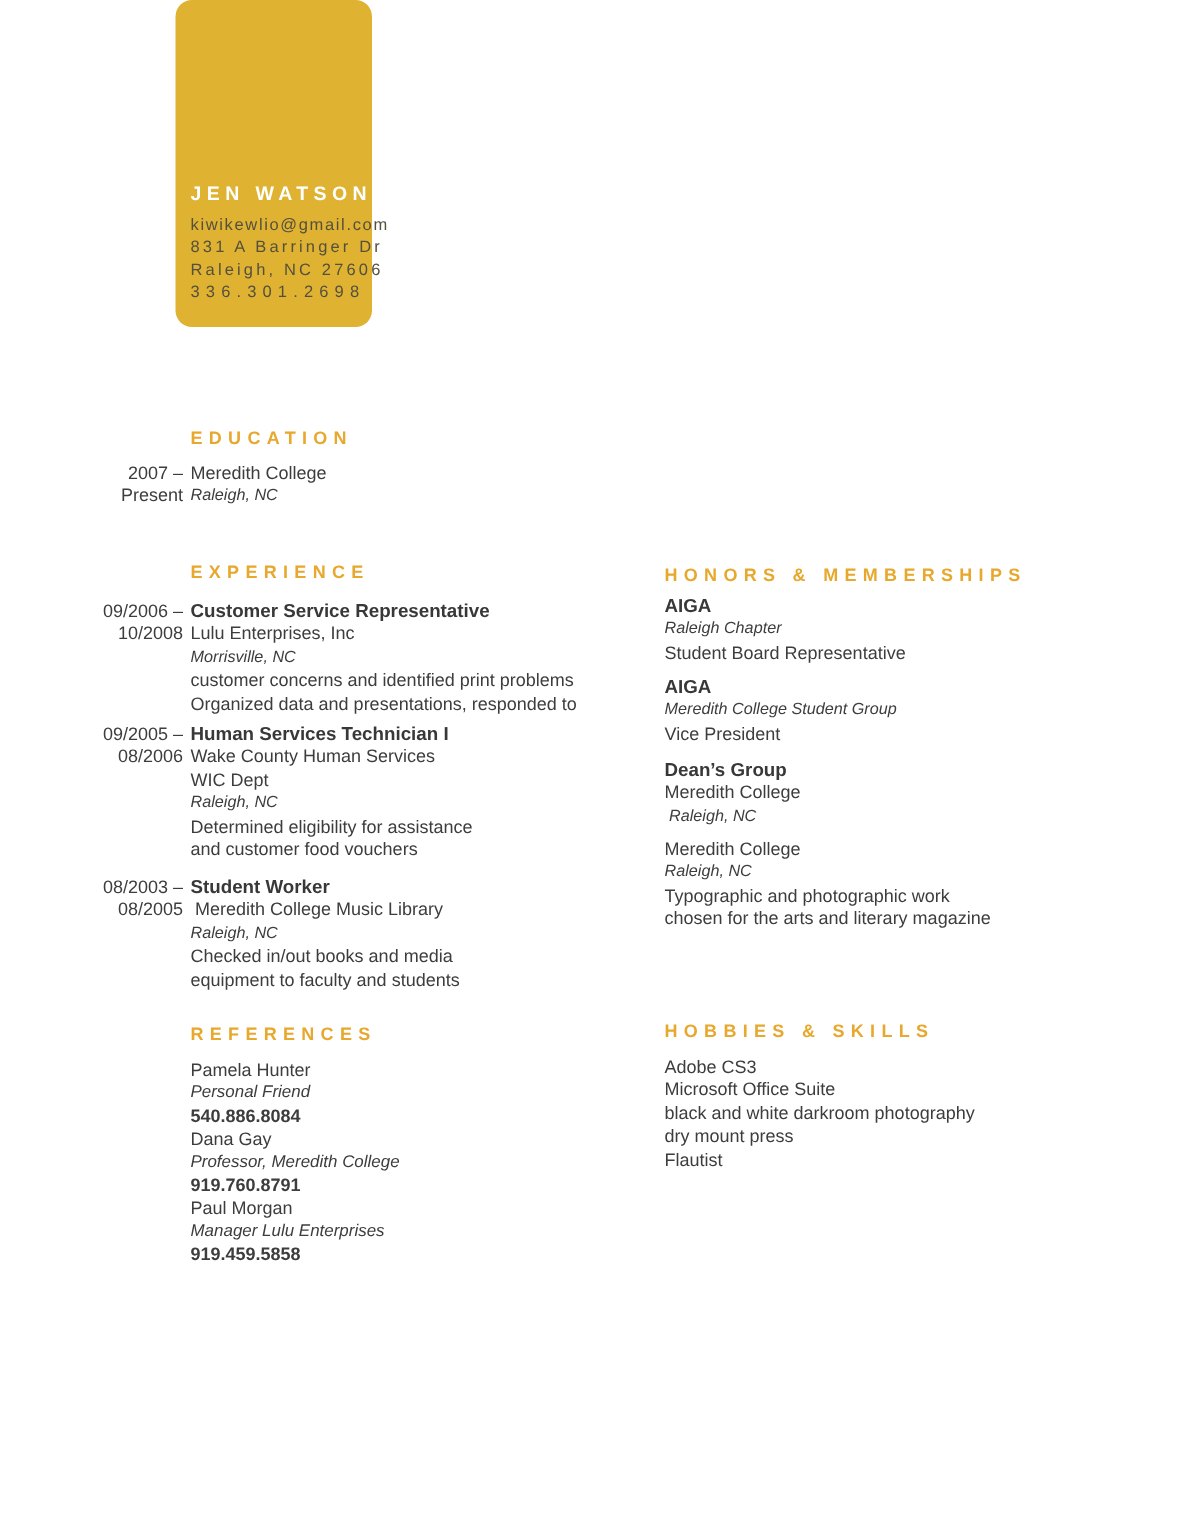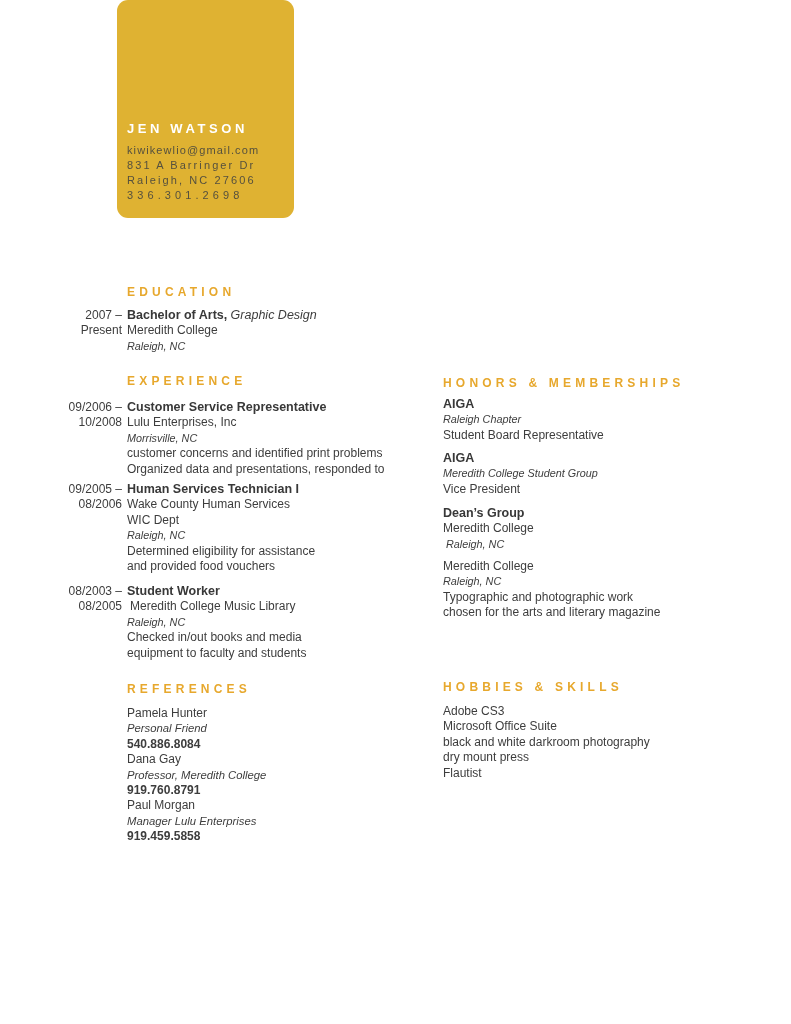--- a/index.html
+++ b/index.html
@@ -7,21 +7,21 @@
     width: 791px; height: 1024px; position: relative;
     background: #ffffff;
     font-family: "Liberation Sans", sans-serif;
     color: #3d3d3d;
     overflow: hidden;
   }
 
   
   .card {
     position: absolute; left: 117px; top: 0; width: 131px; height: 218px;
-    background: #DFB232; border-radius: 11px; padding-left: 46px;
+    background: #DFB232; border-radius: 11px;
   }
   .card-content { position: absolute; left: 10px; right: 2px; bottom: 15px; }
   .card-name {
     color: #ffffff; font-weight: bold; font-size: 13px;
     letter-spacing: 3.6px; white-space: nowrap; margin-bottom: 7px;
   }
   .card-line {
     color: #55503E; font-size: 11px; line-height: 15px;
     letter-spacing: 1.1px; white-space: nowrap;
   }
@@ -65,21 +65,20 @@
 
 <div class="abs" style="left:45px; top:285px;text-align:center;">
   <div class="heading left-indent">EDUCATION</div>
 </div>
 <div class="abs entry" style="left:45px; top:308px; width:360px;">
   <div class="dates">
     <div>2007 –</div>
     <div>Present</div>
   </div>
   <div class="content">
-    <div><span class="title">Bachelor of Arts,</span> <span class="ital-big">Graphic Design</span></div>
     <div>Meredith College</div>
     <div class="loc">Raleigh, NC</div>
   </div>
 </div>
 
 <div class="abs" style="left:45px; top:374px;">
   <div class="heading left-indent">EXPERIENCE</div>
 </div>
 
 <div class="abs entry" style="left:45px; top:400px; width:370px;">
@@ -100,21 +99,21 @@
   <div class="dates">
     <div>09/2005 –</div>
     <div>08/2006</div>
   </div>
   <div class="content">
     <div class="title">Human Services Technician I</div>
     <div>Wake County Human Services</div>
     <div>WIC Dept</div>
     <div class="loc">Raleigh, NC</div>
     <div>Determined eligibility for assistance</div>
-    <div>and provided food vouchers</div>
+    <div>and customer food vouchers</div>
   </div>
 </div>
 
 <div class="abs entry" style="left:45px; top:584px; width:370px;">
   <div class="dates">
     <div>08/2003 –</div>
     <div>08/2005</div>
   </div>
   <div class="content">
     <div class="title">Student Worker</div>

